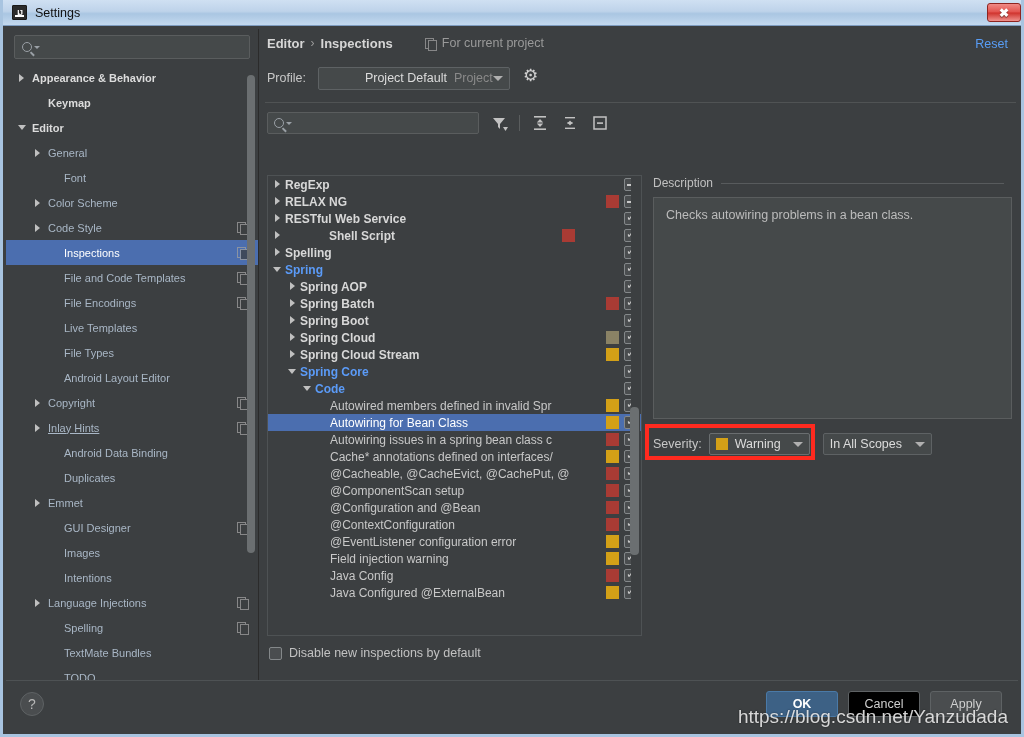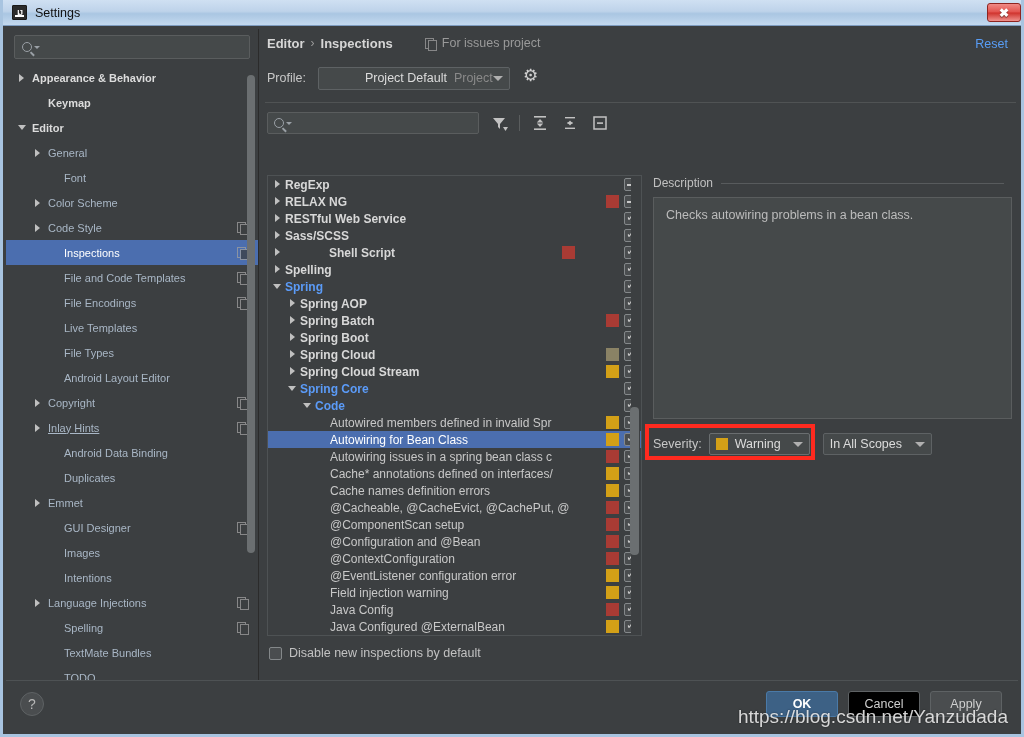--- a/index.html
+++ b/index.html
@@ -359,21 +359,21 @@
     <div class="vdiv"></div>
 
     <div class="main">
 
       <div class="breadcrumb">
         <span class="bc-part">Editor</span>
         <span class="bc-sep">›</span>
         <span class="bc-part">Inspections</span>
         <span class="for-project">
           <span class="copy-ic"></span>
-          <span>For issues project</span>
+          <span>For current project</span>
         </span>
         <span class="reset-link">Reset</span>
       </div>
 
       <div class="profile-row">
         <span class="profile-label">Profile:</span>
         <div class="combo">
           <span class="v1">Project Default</span>
           <span class="v2">Project</span>
           <span class="caret"></span>
@@ -433,26 +433,20 @@
               <span class="i-label group">RELAX NG</span>
               <span class="sev-sq" style="background: rgb(169, 59, 52);"></span>
               <span class="cb partial"></span>
             </div>
             <div class="insp-row" style="padding-left: 4px;">
               <span class="i-arrow closed"></span>
               <span class="i-label group">RESTful Web Service</span>
               <span class="sev-sq" style="background: transparent;"></span>
               <span class="cb checked"></span>
             </div>
-            <div class="insp-row" style="padding-left: 4px;">
-              <span class="i-arrow closed"></span>
-              <span class="i-label group">Sass/SCSS</span>
-              <span class="sev-sq" style="background: transparent;"></span>
-              <span class="cb checked"></span>
-            </div>
             <div class="insp-row" style="padding-left: 4px; gap: 44px;">
               <span class="i-arrow closed"></span>
               <span class="i-label group">Shell Script</span>
               <span class="sev-sq" style="background: rgb(169, 59, 52);"></span>
               <span class="cb checked"></span>
             </div>
             <div class="insp-row" style="padding-left: 4px;">
               <span class="i-arrow closed"></span>
               <span class="i-label group">Spelling</span>
               <span class="sev-sq" style="background: transparent;"></span>
@@ -520,26 +514,20 @@
             </div>
             <div class="insp-row" style="padding-left: 49px;">
               <span class="i-arrow"></span>
               <span class="i-label ">Autowiring issues in a spring bean class c</span>
               <span class="sev-sq" style="background: rgb(169, 59, 52);"></span>
               <span class="cb checked"></span>
             </div>
             <div class="insp-row" style="padding-left: 49px;">
               <span class="i-arrow"></span>
               <span class="i-label ">Cache* annotations defined on interfaces/</span>
-              <span class="sev-sq" style="background: rgb(211, 160, 23);"></span>
-              <span class="cb checked"></span>
-            </div>
-            <div class="insp-row" style="padding-left: 49px;">
-              <span class="i-arrow"></span>
-              <span class="i-label ">Cache names definition errors</span>
               <span class="sev-sq" style="background: rgb(211, 160, 23);"></span>
               <span class="cb checked"></span>
             </div>
             <div class="insp-row" style="padding-left: 49px;">
               <span class="i-arrow"></span>
               <span class="i-label ">@Cacheable, @CacheEvict, @CachePut, @</span>
               <span class="sev-sq" style="background: rgb(169, 59, 52);"></span>
               <span class="cb checked"></span>
             </div>
             <div class="insp-row" style="padding-left: 49px;">

